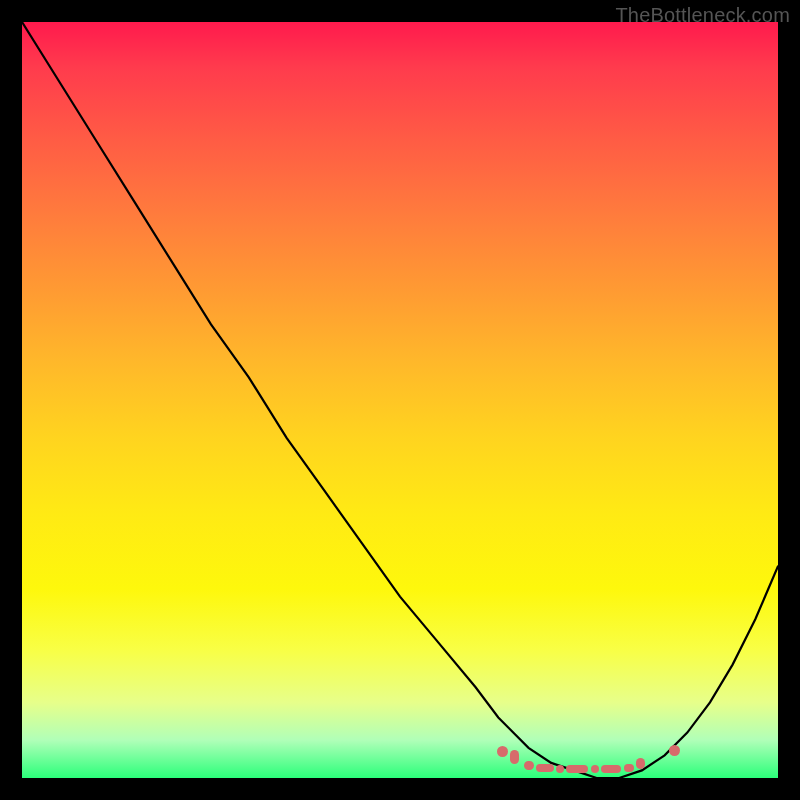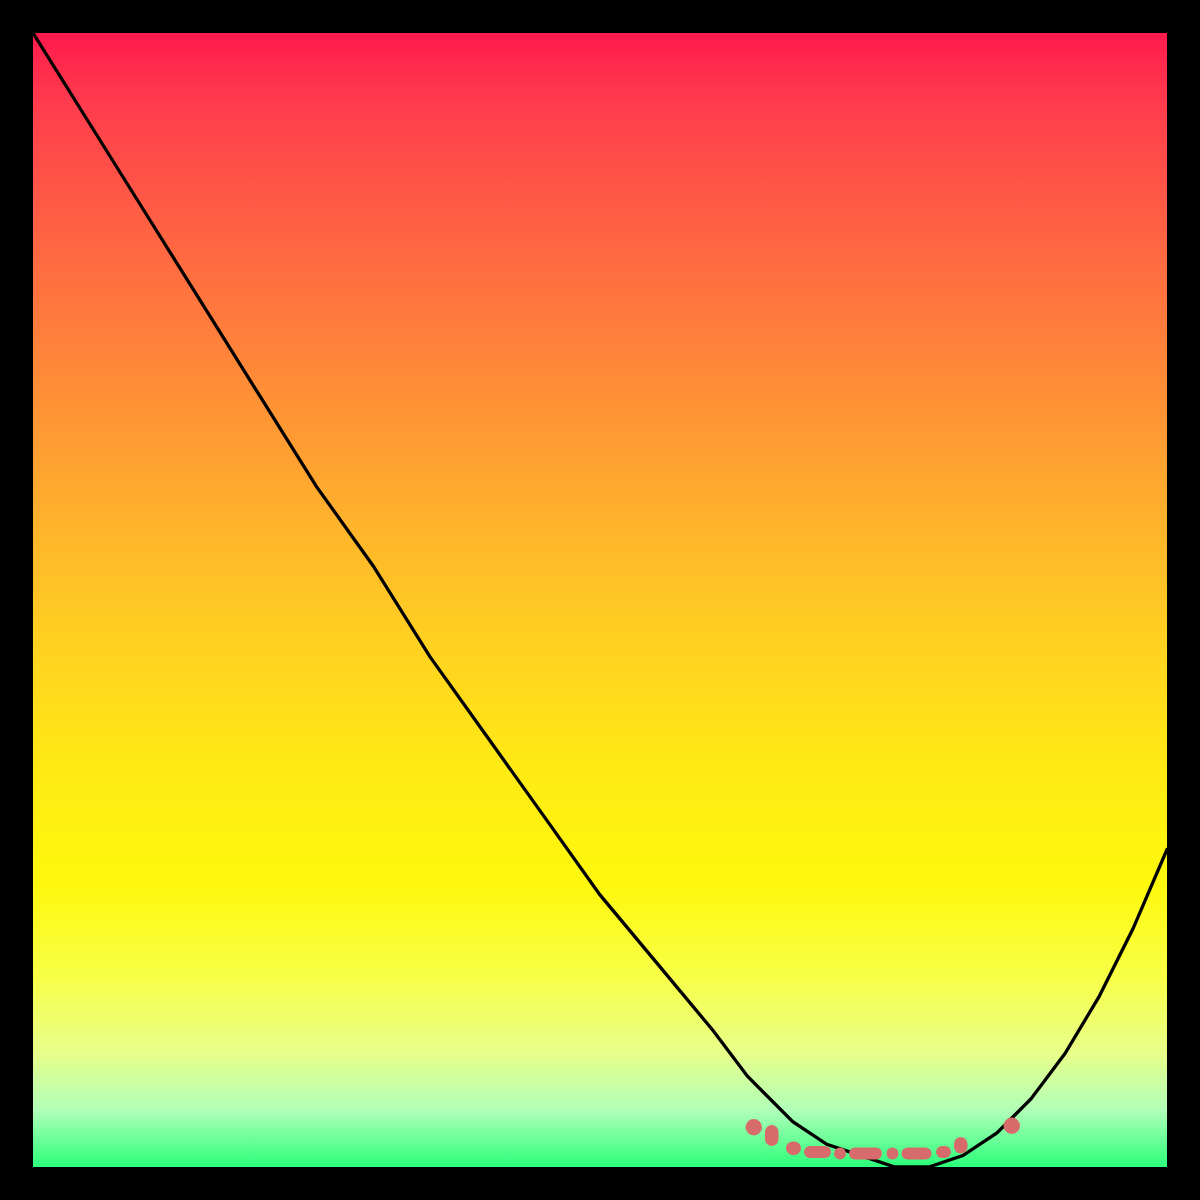--- a/index.html
+++ b/index.html
@@ -75,20 +75,21 @@
     position: absolute;
     background: #d76b6b;
     border-radius: 6px;
   }
 </style>
 </head>
 <body>
 
 <div class="frame">
 
+  <div class="watermark">TheBottleneck.com</div>
 
   <div class="plot">
 
     <div class="gradient"></div>
 
     <svg class="curve" viewBox="0 0 756 756" preserveAspectRatio="none">
       <path class="curve-path" d="M0.0 0.0 L37.8 60.5 L75.6 121.0 L113.4 181.4 L151.2 241.9 L189.0 302.4 L226.8 355.3 L264.6 415.8 L302.4 468.7 L340.2 521.6 L378.0 574.6 L415.8 619.9 L453.6 665.3 L476.3 695.5 L506.5 725.8 L529.2 740.9 L551.9 748.4 L574.6 756.0 L597.2 756.0 L619.9 748.4 L642.6 733.3 L665.3 710.6 L688.0 680.4 L710.6 642.6 L733.3 597.2 L756.0 544.3"></path>
     </svg>
 
     <div class="rash">

